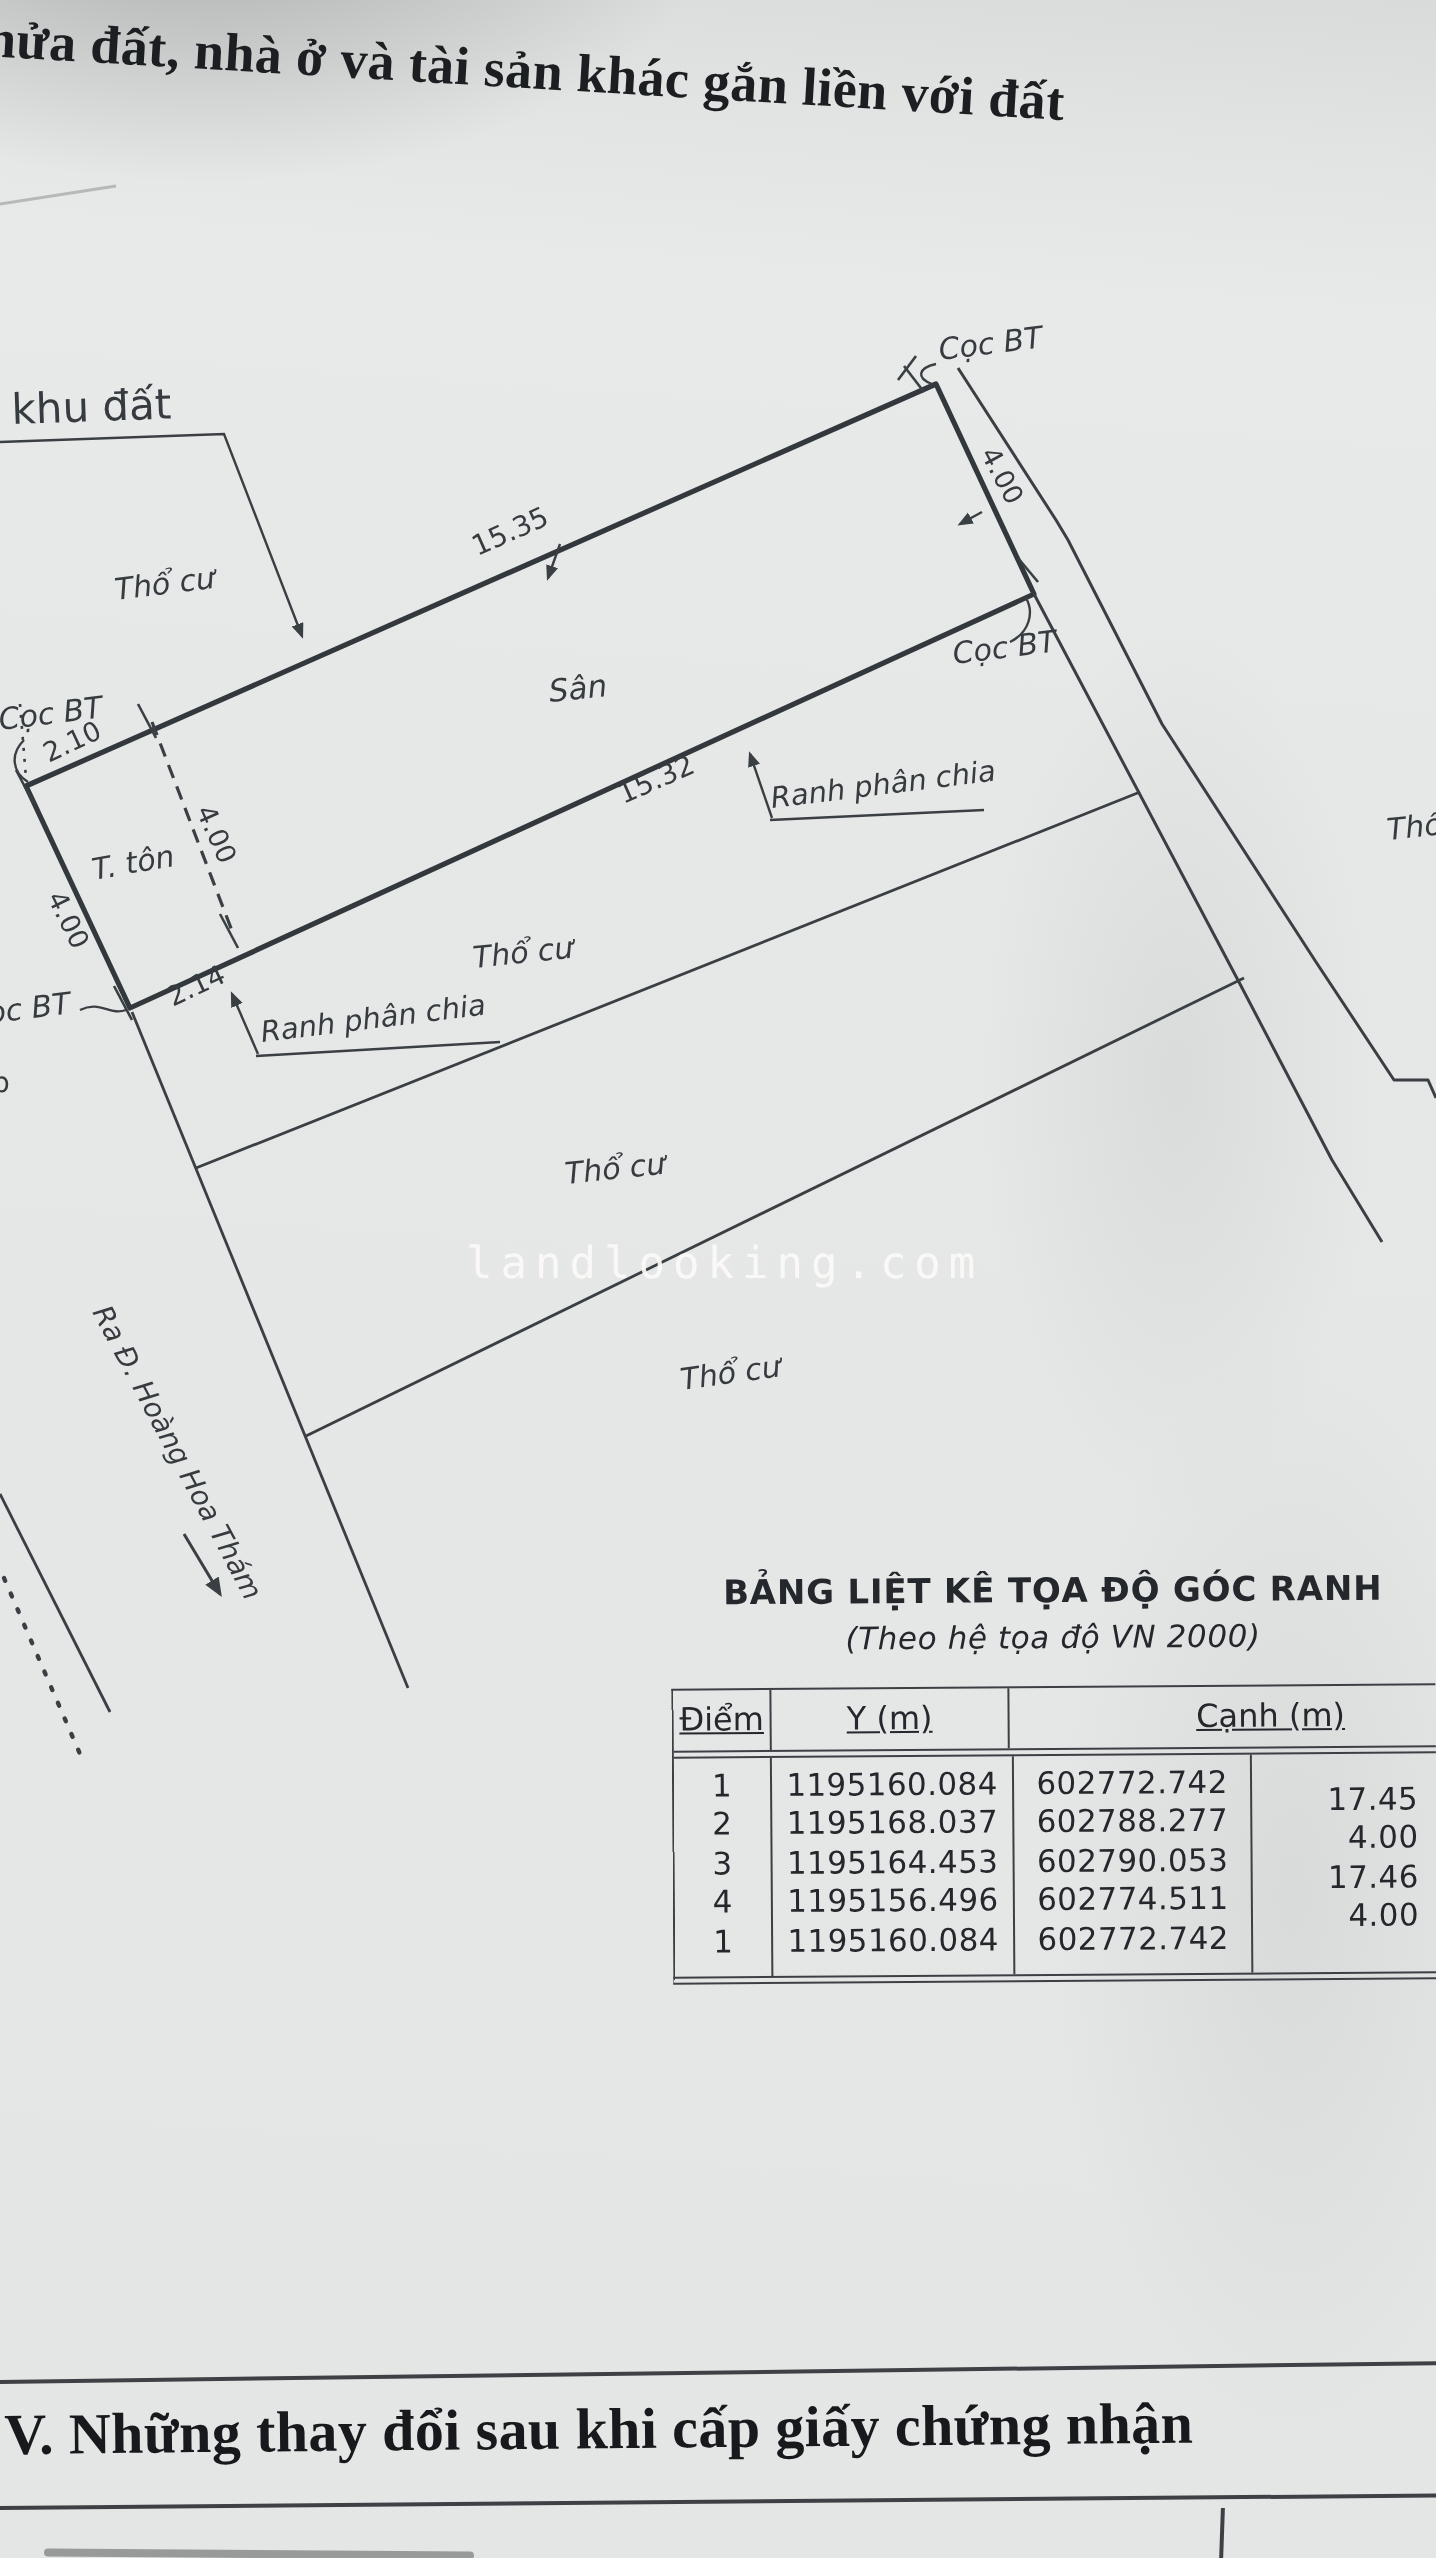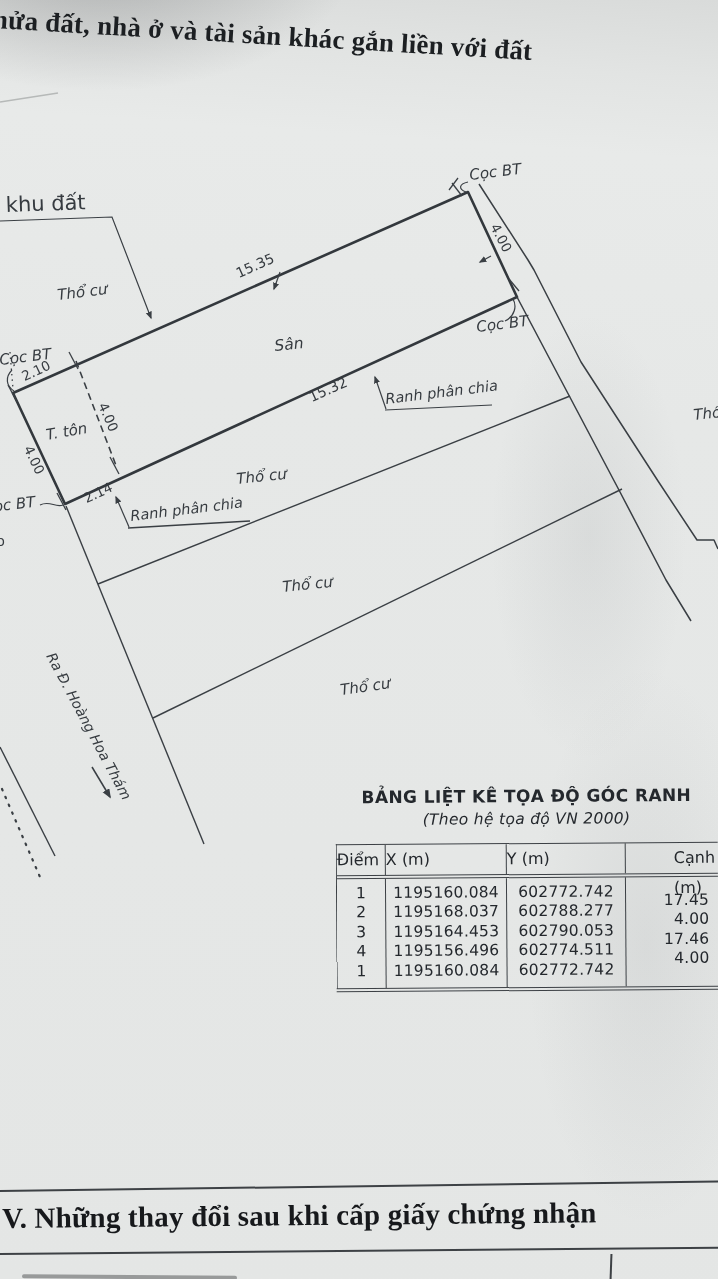--- a/index.html
+++ b/index.html
@@ -23,21 +23,21 @@
   .watermark{
     position:absolute;left:233px;top:620px;
     font-family:"DejaVu Sans Mono",monospace;font-size:22px;letter-spacing:4px;
     color:rgba(252,250,249,.92);
   }
   .coord{position:absolute;left:336px;top:786px;width:382px;color:#24282d;transform:rotate(-.4deg);}
   .coord-title{font-weight:bold;font-size:17px;line-height:21px;text-align:center;letter-spacing:.4px;color:#24282d;}
   .coord-sub{font-style:italic;font-size:15.5px;line-height:20px;text-align:center;margin-top:2px;letter-spacing:.3px;}
   .tbl{margin-top:14px;border-top:1.6px solid #3c4045;border-left:1.6px solid #3c4045;border-bottom:4px double #3c4045;}
   .hrow{display:flex;border-bottom:4px double #3c4045;}
-  .hcell{height:30px;line-height:30px;font-size:16px;border-left:1.6px solid #3c4045;}
+  .hcell{height:30px;line-height:30px;text-align:center;font-size:16px;border-left:1.6px solid #3c4045;text-decoration:underline;}
   .hcell:first-child{border-left:none;}
   .c1{width:48px;} .c2{width:120px;} .c3{width:118px;} .c4{flex:1;padding-left:48px;}
   .brow{display:flex;}
   .bcol{padding:5px 0 7px;border-left:1.6px solid #3c4045;font-size:15.5px;}
   .bcol:first-child{border-left:none;}
   .bcol div{height:19.4px;line-height:19.4px;text-align:center;letter-spacing:.2px;}
   .edges{padding-top:14px;}
   .edges div{text-align:right;padding-right:9px;}
   .line-top,.line-bottom{position:absolute;left:-2px;width:724px;border-top:2px solid #3d4145;transform-origin:0 0;}
   .line-top{top:1190px;transform:rotate(-.75deg);}
@@ -133,28 +133,28 @@
       <text x="100" y="497" font-size="13.5" text-anchor="middle" transform="rotate(-25 100 497)">2.14</text>
       <text class="lbl" x="131" y="521" font-size="14.5" transform="rotate(-7 131 521)">Ranh phân chia</text>
       <text class="lbl" x="237" y="484" font-size="15" transform="rotate(-6 237 484)">Thổ cư</text>
       <text class="lbl" x="283" y="592" font-size="15" transform="rotate(-6 283 592)">Thổ cư</text>
       <text class="lbl" x="341" y="695" font-size="15" transform="rotate(-8 341 695)">Thổ cư</text>
       <text class="lbl" x="46" y="656" font-size="14" transform="rotate(62 46 656)">Ra Đ. Hoàng Hoa Thám</text>
       <text x="-4" y="546" font-size="14">b</text>
     </g>
   </svg>
 
+  <div class="watermark">landlooking.com</div>
 
   <div class="coord">
     <div class="coord-title">BẢNG LIỆT KÊ TỌA ĐỘ GÓC RANH</div>
     <div class="coord-sub">(Theo hệ tọa độ VN 2000)</div>
     <div class="tbl">
       <div class="hrow">
         <div class="hcell c1">Điểm</div>
-        <div class="hcell c2">X (m)</div>
         <div class="hcell c3">Y (m)</div>
         <div class="hcell c4">Cạnh (m)</div>
       </div>
       <div class="brow">
         <div class="bcol c1">
           <div>1</div>
           <div>2</div>
           <div>3</div>
           <div>4</div>
           <div>1</div>

